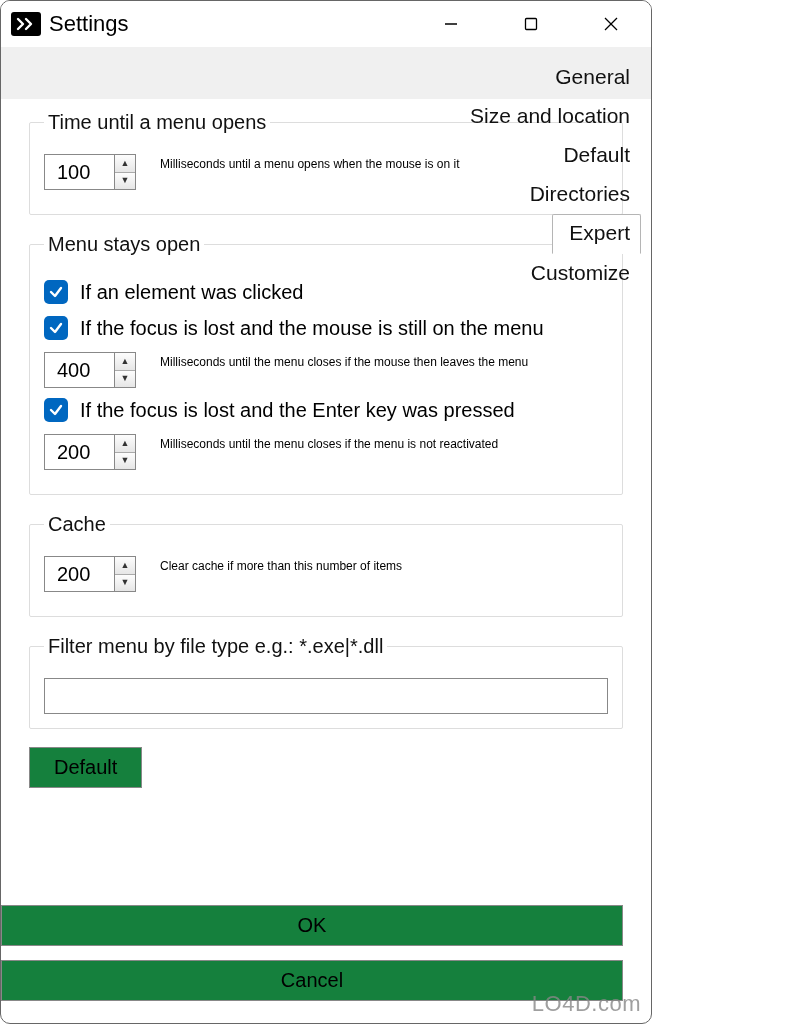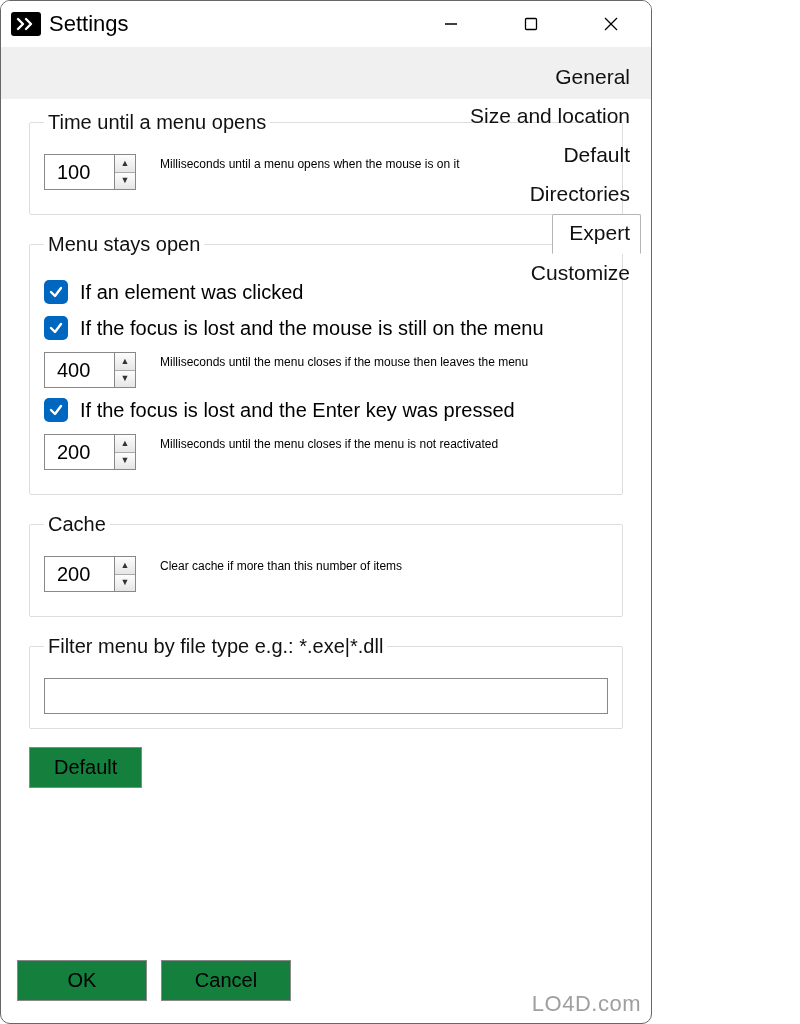--- a/index.html
+++ b/index.html
@@ -174,23 +174,24 @@
   .btn {
     border: 1px solid #888;
     background: #15803d;
     font-size: 20px;
     padding: 8px 24px;
     font-family: inherit;
   }
   .default-btn-row { margin-top: 8px; }
   .footer {
     display:flex;
-    justify-content: flex-start;
+    justify-content: space-between;
     gap: 14px;
-    padding: 16px 28px 22px 16px;
+    padding: 16px 28px 22px 0;
+    flex-direction: column;
   }
   .footer .btn { min-width: 130px; }
   .watermark {
     position: absolute;
     right: 10px;
     bottom: 6px;
     font-size: 22px;
     color: #888;
     letter-spacing: 0.5px;
     pointer-events: none;

